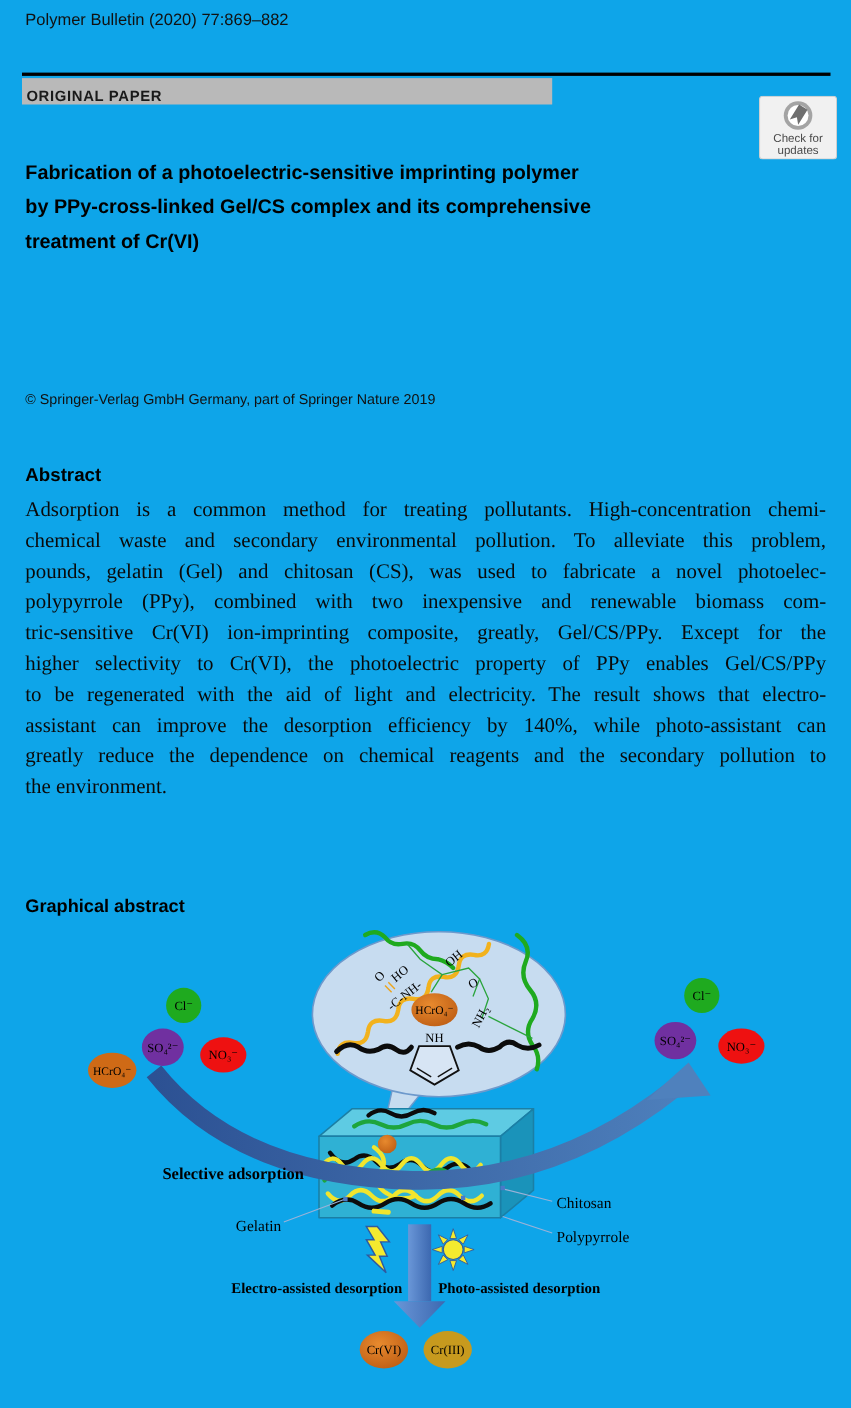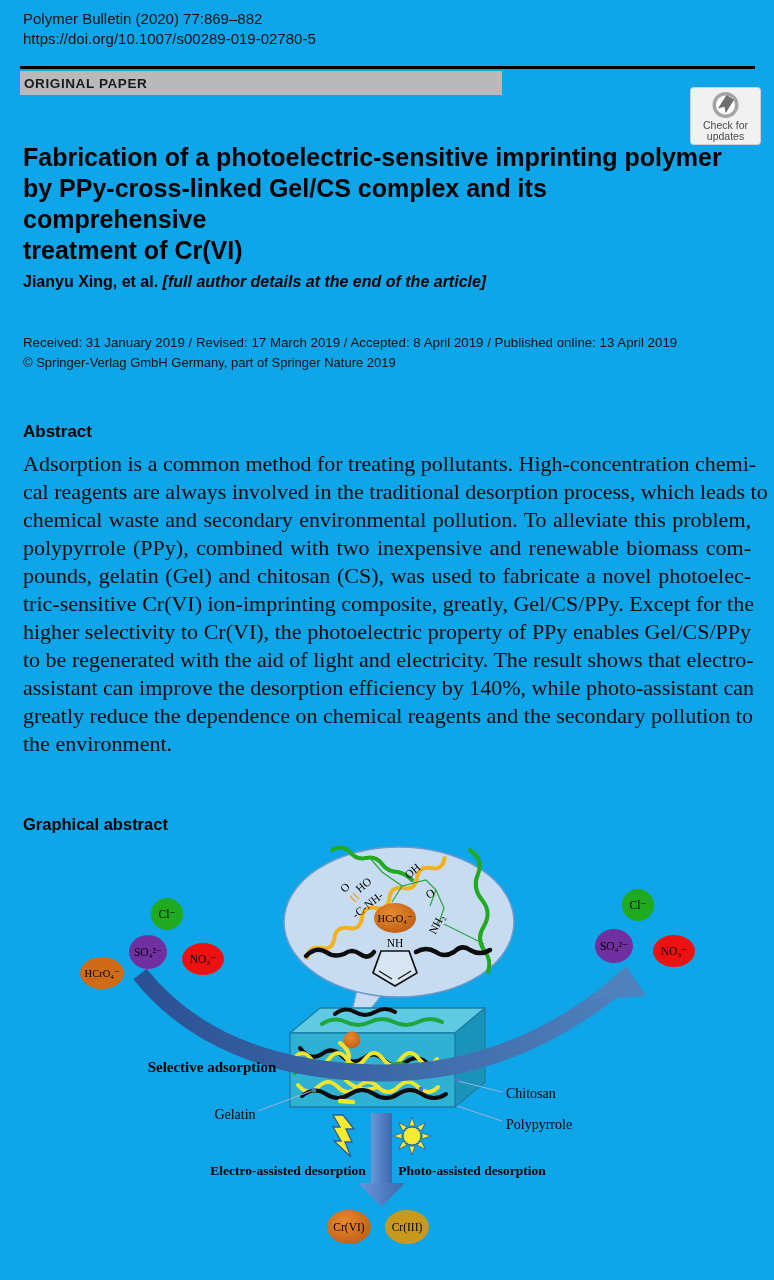--- a/index.html
+++ b/index.html
@@ -3,51 +3,50 @@
 <meta charset="utf-8">
 <style>
   html,body{margin:0;padding:0;background:#fff;}
   .page{position:relative;width:774px;height:1280px;background:#0ea5e9;overflow:hidden;
         font-family:"Liberation Sans",sans-serif;outline:1px solid #dcdcdc;}
   .abs{position:absolute;}
   .jline{left:23px;top:10px;font-size:15px;color:#111;}
   .doi{left:23px;top:30px;font-size:15px;color:#111;}
   .rule{left:20px;top:66px;width:735px;height:3px;background:#000;}
   .banner{left:20px;top:71px;width:482px;height:24px;background:#b9b9b9;
-          display:flex;align-items:center;}
+          display:flex;align-items:flex-end;}
   .banner span{font-size:13.5px;font-weight:bold;letter-spacing:.6px;color:#1a1a1a;padding-left:4px;}
   .badge{left:690px;top:87px;}
-  .title{left:23px;top:142px;width:710px;font-size:25px;font-weight:bold;line-height:31px;color:#000;}
+  .title{left:23px;top:142px;width:710px;font-size:18px;font-weight:bold;line-height:31px;color:#000;}
   .byline{left:23px;top:273px;font-size:16px;font-weight:bold;color:#000;}
   .byline .note{font-style:italic;}
   .dates{left:23px;top:335px;font-size:13.3px;color:#111;}
   .copyright{left:23px;top:355px;font-size:13px;color:#111;}
   .h-abs{left:23px;top:422px;font-size:17px;font-weight:bold;color:#000;}
   .abstract{left:23px;top:450px;width:728px;font-family:"Liberation Serif","DejaVu Serif",serif;
-            font-size:22px;color:#0a0a0a;}
+            font-size:19px;color:#0a0a0a;}
   .abstract .ln{height:28px;line-height:28px;text-align:justify;text-align-last:justify;white-space:nowrap;}
   .abstract .ln.last{text-align-last:left;}
   .h-ga{left:23px;top:771px;font-size:16.5px;font-weight:bold;color:#000;margin-top:44px;}
   .figure{left:40px;top:828px;}
   svg text{font-family:"Liberation Serif","DejaVu Serif",serif;fill:#000;}
   .figlabel{font-weight:bold;font-size:15px;}
   .figlabel2{font-weight:bold;font-size:13.5px;}
   .figlabel3{font-size:14px;}
   .iontext{font-size:11.5px;}
   .iontext-s{font-size:10.5px;}
   .chemtext{font-size:11.5px;}
   .badge-text{font-family:"Liberation Sans",sans-serif;font-size:10.5px;fill:#4a4a4a;}
 </style>
 </head>
 <body>
 
 <div class="page">
 
   <div class="abs jline">Polymer Bulletin (2020) 77:869–882</div>
-  <div class="abs doi">https://doi.org/10.1007/s00289-019-02780-5</div>
   <div class="abs rule"></div>
   <div class="abs banner">
     <span>ORIGINAL PAPER</span>
   </div>
 
   <svg class="abs badge" width="71" height="58" viewBox="0 0 71 58">
     <rect x="0.5" y="0.5" width="70" height="57" rx="3" fill="#f1f1f1" stroke="#cfcfcf"></rect>
     <circle cx="35.5" cy="18" r="13" fill="#a4a4a4"></circle>
     <circle cx="35.5" cy="18" r="9.5" fill="#ffffff"></circle>
     <g transform="translate(35.5,18) rotate(32)">
@@ -56,35 +55,29 @@
     <text x="35.5" y="42" text-anchor="middle" class="badge-text">Check for</text>
     <text x="35.5" y="53" text-anchor="middle" class="badge-text">updates</text>
   </svg>
 
   <div class="abs title">
     <div>Fabrication of a photoelectric-sensitive imprinting polymer</div>
     <div>by PPy-cross-linked Gel/CS complex and its comprehensive</div>
     <div>treatment of Cr(VI)</div>
   </div>
 
-  <div class="abs byline">
-    <span>Jianyu Xing, et al.</span>
-    <span class="note">[full author details at the end of the article]</span>
-  </div>
-
-  <div class="abs dates">Received: 31 January 2019 / Revised: 17 March 2019 / Accepted: 8 April 2019 / Published online: 13 April 2019</div>
+
   <div class="abs copyright">© Springer-Verlag GmbH Germany, part of Springer Nature 2019</div>
 
   <div class="abs h-abs">Abstract</div>
   <div class="abs abstract">
     <div class="ln">Adsorption is a common method for treating pollutants. High-concentration chemi-</div>
-    <div class="ln">cal reagents are always involved in the traditional desorption process, which leads to</div>
     <div class="ln">chemical waste and secondary environmental pollution. To alleviate this problem,</div>
+    <div class="ln">pounds, gelatin (Gel) and chitosan (CS), was used to fabricate a novel photoelec-</div>
     <div class="ln">polypyrrole (PPy), combined with two inexpensive and renewable biomass com-</div>
-    <div class="ln">pounds, gelatin (Gel) and chitosan (CS), was used to fabricate a novel photoelec-</div>
     <div class="ln">tric-sensitive Cr(VI) ion-imprinting composite, greatly, Gel/CS/PPy. Except for the</div>
     <div class="ln">higher selectivity to Cr(VI), the photoelectric property of PPy enables Gel/CS/PPy</div>
     <div class="ln">to be regenerated with the aid of light and electricity. The result shows that electro-</div>
     <div class="ln">assistant can improve the desorption efficiency by 140%, while photo-assistant can</div>
     <div class="ln">greatly reduce the dependence on chemical reagents and the secondary pollution to</div>
     <div class="ln last">the environment.</div>
   </div>
 
   <div class="abs h-ga">Graphical abstract</div>
 

